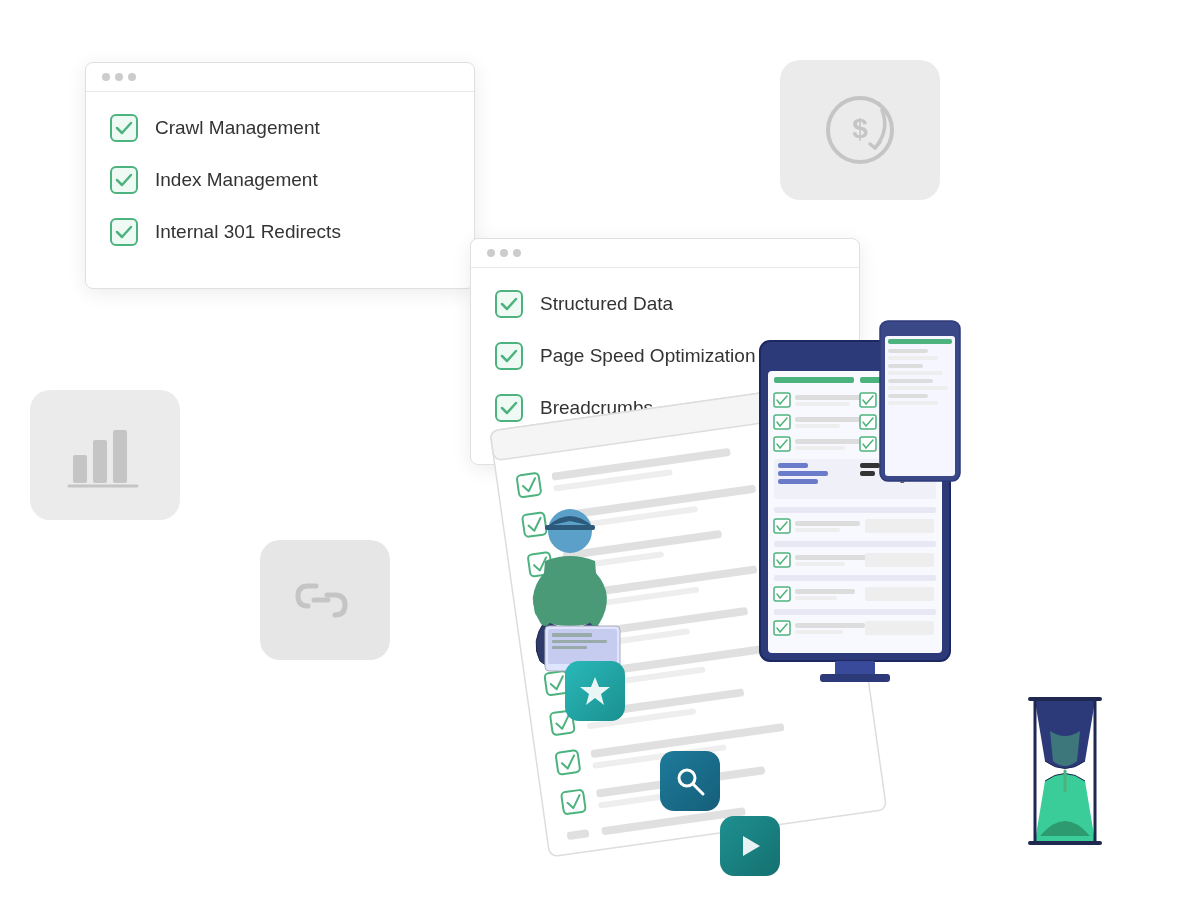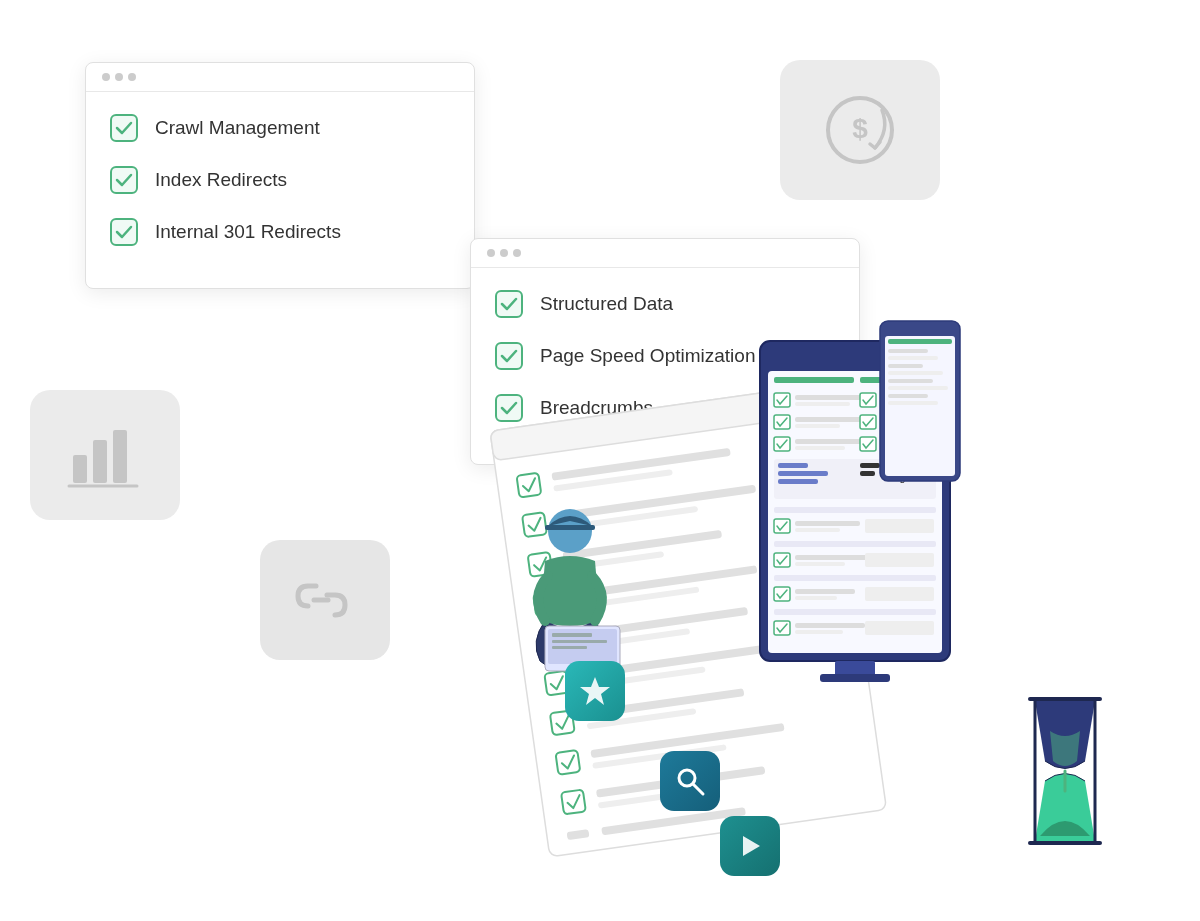--- a/index.html
+++ b/index.html
@@ -197,21 +197,21 @@
           <rect x="1" y="1" width="26" height="26" rx="5" stroke="#4db37e" stroke-width="2" fill="#f0faf5"></rect>
           <polyline points="7,14 12,19 21,9" stroke="#4db37e" stroke-width="2.5" fill="none" stroke-linecap="round" stroke-linejoin="round"></polyline>
         </svg>
         <span class="item-text">Crawl Management</span>
       </div>
       <div class="card-item">
         <svg class="check-icon" viewBox="0 0 28 28" fill="none">
           <rect x="1" y="1" width="26" height="26" rx="5" stroke="#4db37e" stroke-width="2" fill="#f0faf5"></rect>
           <polyline points="7,14 12,19 21,9" stroke="#4db37e" stroke-width="2.5" fill="none" stroke-linecap="round" stroke-linejoin="round"></polyline>
         </svg>
-        <span class="item-text">Index Redirects</span>
+        <span class="item-text">Index Management</span>
       </div>
       <div class="card-item">
         <svg class="check-icon" viewBox="0 0 28 28" fill="none">
           <rect x="1" y="1" width="26" height="26" rx="5" stroke="#4db37e" stroke-width="2" fill="#f0faf5"></rect>
           <polyline points="7,14 12,19 21,9" stroke="#4db37e" stroke-width="2.5" fill="none" stroke-linecap="round" stroke-linejoin="round"></polyline>
         </svg>
         <span class="item-text">Internal 301 Redirects</span>
       </div>
     </div>
   </div>

